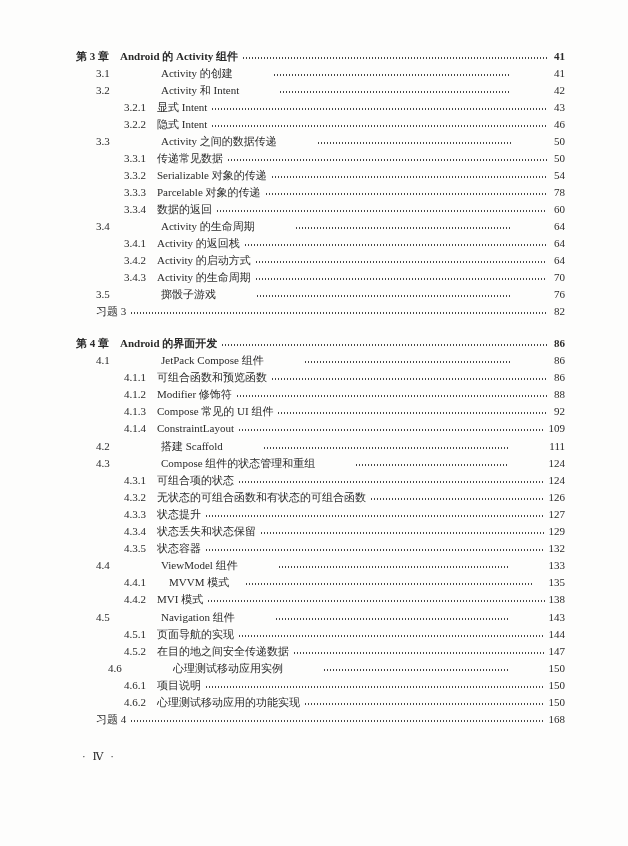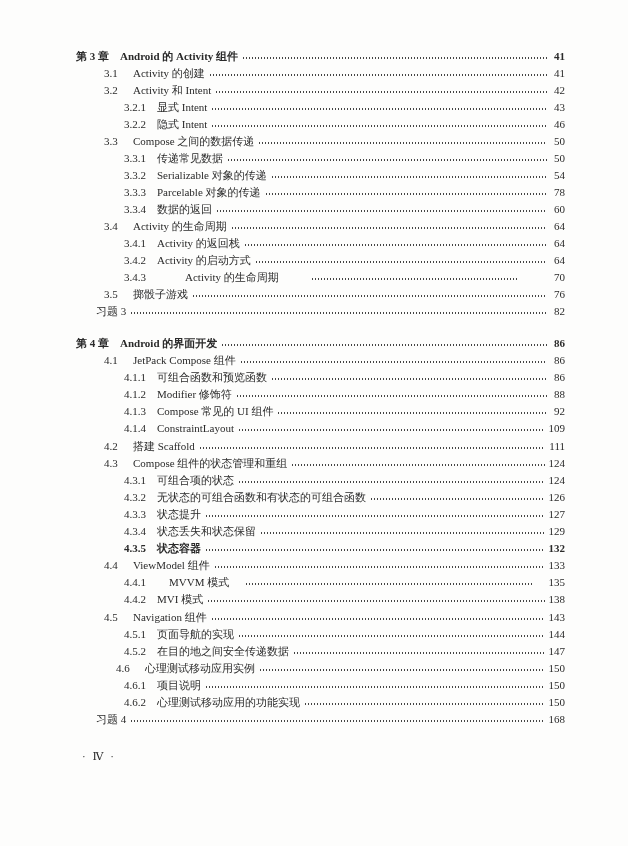--- a/index.html
+++ b/index.html
@@ -16,21 +16,21 @@
   .row .title { display: inline-block; }
   .row .leader {
     flex: 1; margin: 0 4px; height: 1px; align-self: center; margin-top: 3px;
     background-image: radial-gradient(circle, #444 0.6px, transparent 0.8px);
     background-size: 3px 2px; background-repeat: repeat-x; background-position: left center;
     height: 3px;
   }
   .row .page { display: inline-block; text-align: right; min-width: 14px; }
   .chapter { left: 76px; right: 63px; font-weight: bold; }
   .chapter .num { width: 44px; }
-  .section { left: 104px; right: 63px; }
+  .section { left: 96px; right: 63px; gap: 36px; }
   .section .num { width: 29px; }
   .subsection { left: 124px; right: 63px; }
   .subsection .num { width: 33px; }
   .exercise { left: 96px; right: 63px; }
   .exercise .num { width: 0; }
   .footer {
     position: absolute; left: 82px; top: 750px; font-size: 11px; letter-spacing: 2px;
   }
 </style>
 </head>
@@ -64,21 +64,21 @@
         <span class="page">43</span>
       </div>
       <div class="row subsection" style="top: 116px;">
         <span class="num">3.2.2</span>
         <span class="title">隐式 Intent</span>
         <span class="leader"></span>
         <span class="page">46</span>
       </div>
       <div class="row section" style="top: 133px;">
         <span class="num">3.3</span>
-        <span class="title">Compose 之间的数据传递</span>
+        <span class="title">Activity 之间的数据传递</span>
         <span class="leader"></span>
         <span class="page">50</span>
       </div>
       <div class="row subsection" style="top: 150px;">
         <span class="num">3.3.1</span>
         <span class="title">传递常见数据</span>
         <span class="leader"></span>
         <span class="page">50</span>
       </div>
       <div class="row subsection" style="top: 167px;">
@@ -110,21 +110,21 @@
         <span class="title">Activity 的返回栈</span>
         <span class="leader"></span>
         <span class="page">64</span>
       </div>
       <div class="row subsection" style="top: 252px;">
         <span class="num">3.4.2</span>
         <span class="title">Activity 的启动方式</span>
         <span class="leader"></span>
         <span class="page">64</span>
       </div>
-      <div class="row subsection" style="top: 269px; gap: 28px;">
+      <div class="row subsection" style="top: 269px;">
         <span class="num">3.4.3</span>
         <span class="title">Activity 的生命周期</span>
         <span class="leader"></span>
         <span class="page">70</span>
       </div>
       <div class="row section" style="top: 286px;">
         <span class="num">3.5</span>
         <span class="title">掷骰子游戏</span>
         <span class="leader"></span>
         <span class="page">76</span>
@@ -203,21 +203,21 @@
         <span class="title">状态提升</span>
         <span class="leader"></span>
         <span class="page">127</span>
       </div>
       <div class="row subsection" style="top: 523px;">
         <span class="num">4.3.4</span>
         <span class="title">状态丢失和状态保留</span>
         <span class="leader"></span>
         <span class="page">129</span>
       </div>
-      <div class="row subsection" style="top: 540.1px; font-weight: bold;">
+      <div class="row subsection" style="top: 540.1px;">
         <span class="num">4.3.5</span>
         <span class="title">状态容器</span>
         <span class="leader"></span>
         <span class="page">132</span>
       </div>
       <div class="row section" style="top: 557.2px; align-items: center;">
         <span class="num">4.4</span>
         <span class="title">ViewModel 组件</span>
         <span class="leader"></span>
         <span class="page">133</span>

